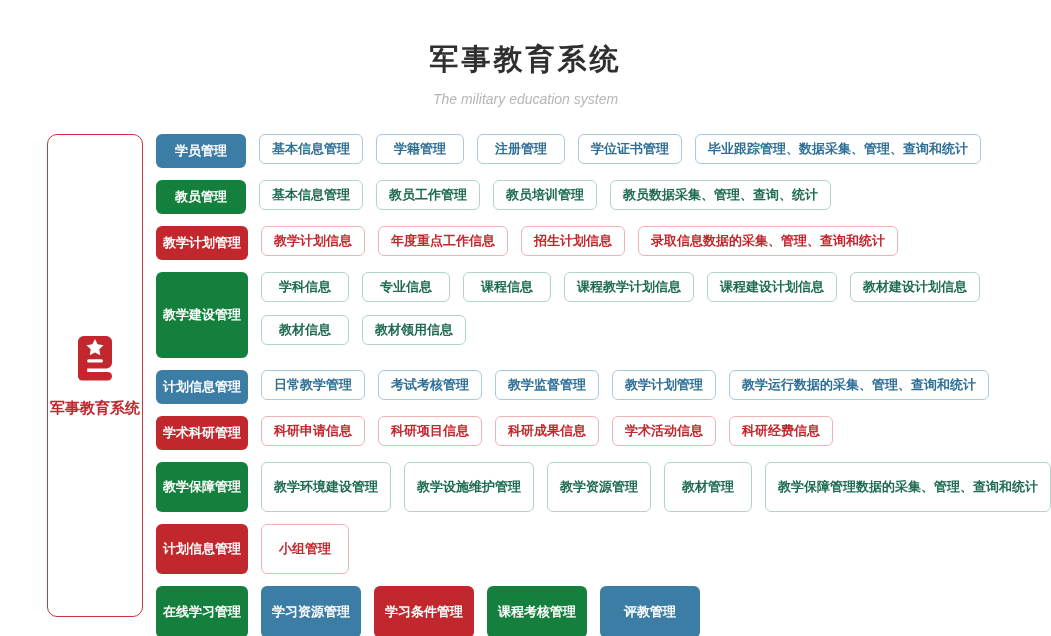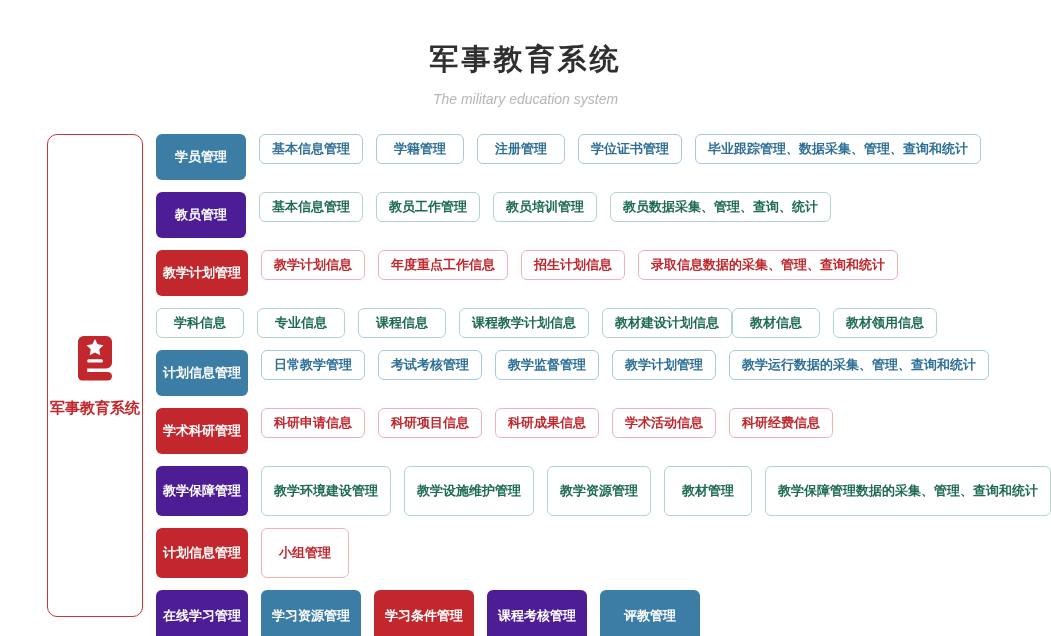--- a/index.html
+++ b/index.html
@@ -7,34 +7,34 @@
     font-family:"Liberation Sans","DejaVu Sans",sans-serif; overflow:hidden; }
   .header { text-align:center; padding-top:40px; }
   .title { font-size:29px; font-weight:bold; color:#2f2f2f; letter-spacing:3px; }
   .subtitle { margin-top:11px; font-size:14px; color:#b6b6b6;font-style:italic; }
   .main { display:flex; align-items:flex-start; margin:27px 0 0 47px; }
   .sidebar { width:110px; height:483px; border:1px solid #c9353a; border-radius:10px;
     display:flex; flex-direction:column; align-items:center; justify-content:center; gap:13px; }
   .sidebar-label { color:#c1272d; font-weight:bold; font-size:15px; white-space:nowrap; }
   .content { margin-left:13px; display:flex; flex-direction:column; gap:12px; }
   .row { display:flex; align-items:flex-start; gap:13px; }
-  .cat { min-width:90px; height:46px; padding:0 7px; border-radius:6px; color:#fff;
+  .cat { min-width:90px; height:34px; padding:0 7px; border-radius:6px; color:#fff;
     font-weight:bold; font-size:13px; display:inline-flex; align-items:center;
     justify-content:center; white-space:nowrap; cursor:pointer; }
   .item { height:30px; min-width:88px; padding:0 12px; border:1px solid #ccc; border-radius:6px;
     background:#fff; font-size:13px; font-weight:bold; display:inline-flex; align-items:center;
     justify-content:center; white-space:nowrap; cursor:pointer; }
-  .lines { display:flex; flex-direction:row; }
+  .lines { display:flex; flex-direction:column; gap:13px; }
   .line { display:flex; gap:13px; }
   .tall .cat { height:86px; }
   .h33 .cat, .h33 .item { height:50px; }
   .last .cat, .last .item { height:52px; }
   .last .item { min-width:100px; padding:0 8px; border:none; color:#fff; }
   .cat[data-color="blue"], .item.filled[data-color="blue"] { background:#3C7DA6; }
-  .cat[data-color="green"], .item.filled[data-color="green"] { background:#4c1d95; }
+  .cat[data-color="green"], .item.filled[data-color="green"] { background:#15803d; }
   .cat[data-color="red"], .item.filled[data-color="red"] { background:#C1272D; }
   .item[data-color="blue"]:not(.filled) { color:#2E6F96; border-color:#A9C9DE; }
   .item[data-color="green"]:not(.filled) { color:#1E6B52; border-color:#B3D4C8; }
   .item[data-color="red"]:not(.filled) { color:#C1272D; border-color:#EFB3B6; }
 </style>
 </head>
 <body>
 
 <div class="header">
   <div class="title">军事教育系统</div>
@@ -76,26 +76,28 @@
 
     <div class="row">
       <div class="cat" data-color="red">教学计划管理</div>
       <div class="item" data-color="red">教学计划信息</div>
       <div class="item" data-color="red">年度重点工作信息</div>
       <div class="item" data-color="red">招生计划信息</div>
       <div class="item" data-color="red">录取信息数据的采集、管理、查询和统计</div>
     </div>
 
     <div class="row tall">
+      <div class="cat" data-color="green">教学建设管理</div>
       <div class="lines">
         <div class="line">
           <div class="item" data-color="green">学科信息</div>
           <div class="item" data-color="green">专业信息</div>
           <div class="item" data-color="green">课程信息</div>
           <div class="item" data-color="green">课程教学计划信息</div>
+          <div class="item" data-color="green">课程建设计划信息</div>
           <div class="item" data-color="green">教材建设计划信息</div>
         </div>
         <div class="line">
           <div class="item" data-color="green">教材信息</div>
           <div class="item" data-color="green">教材领用信息</div>
         </div>
       </div>
     </div>
 
     <div class="row">

